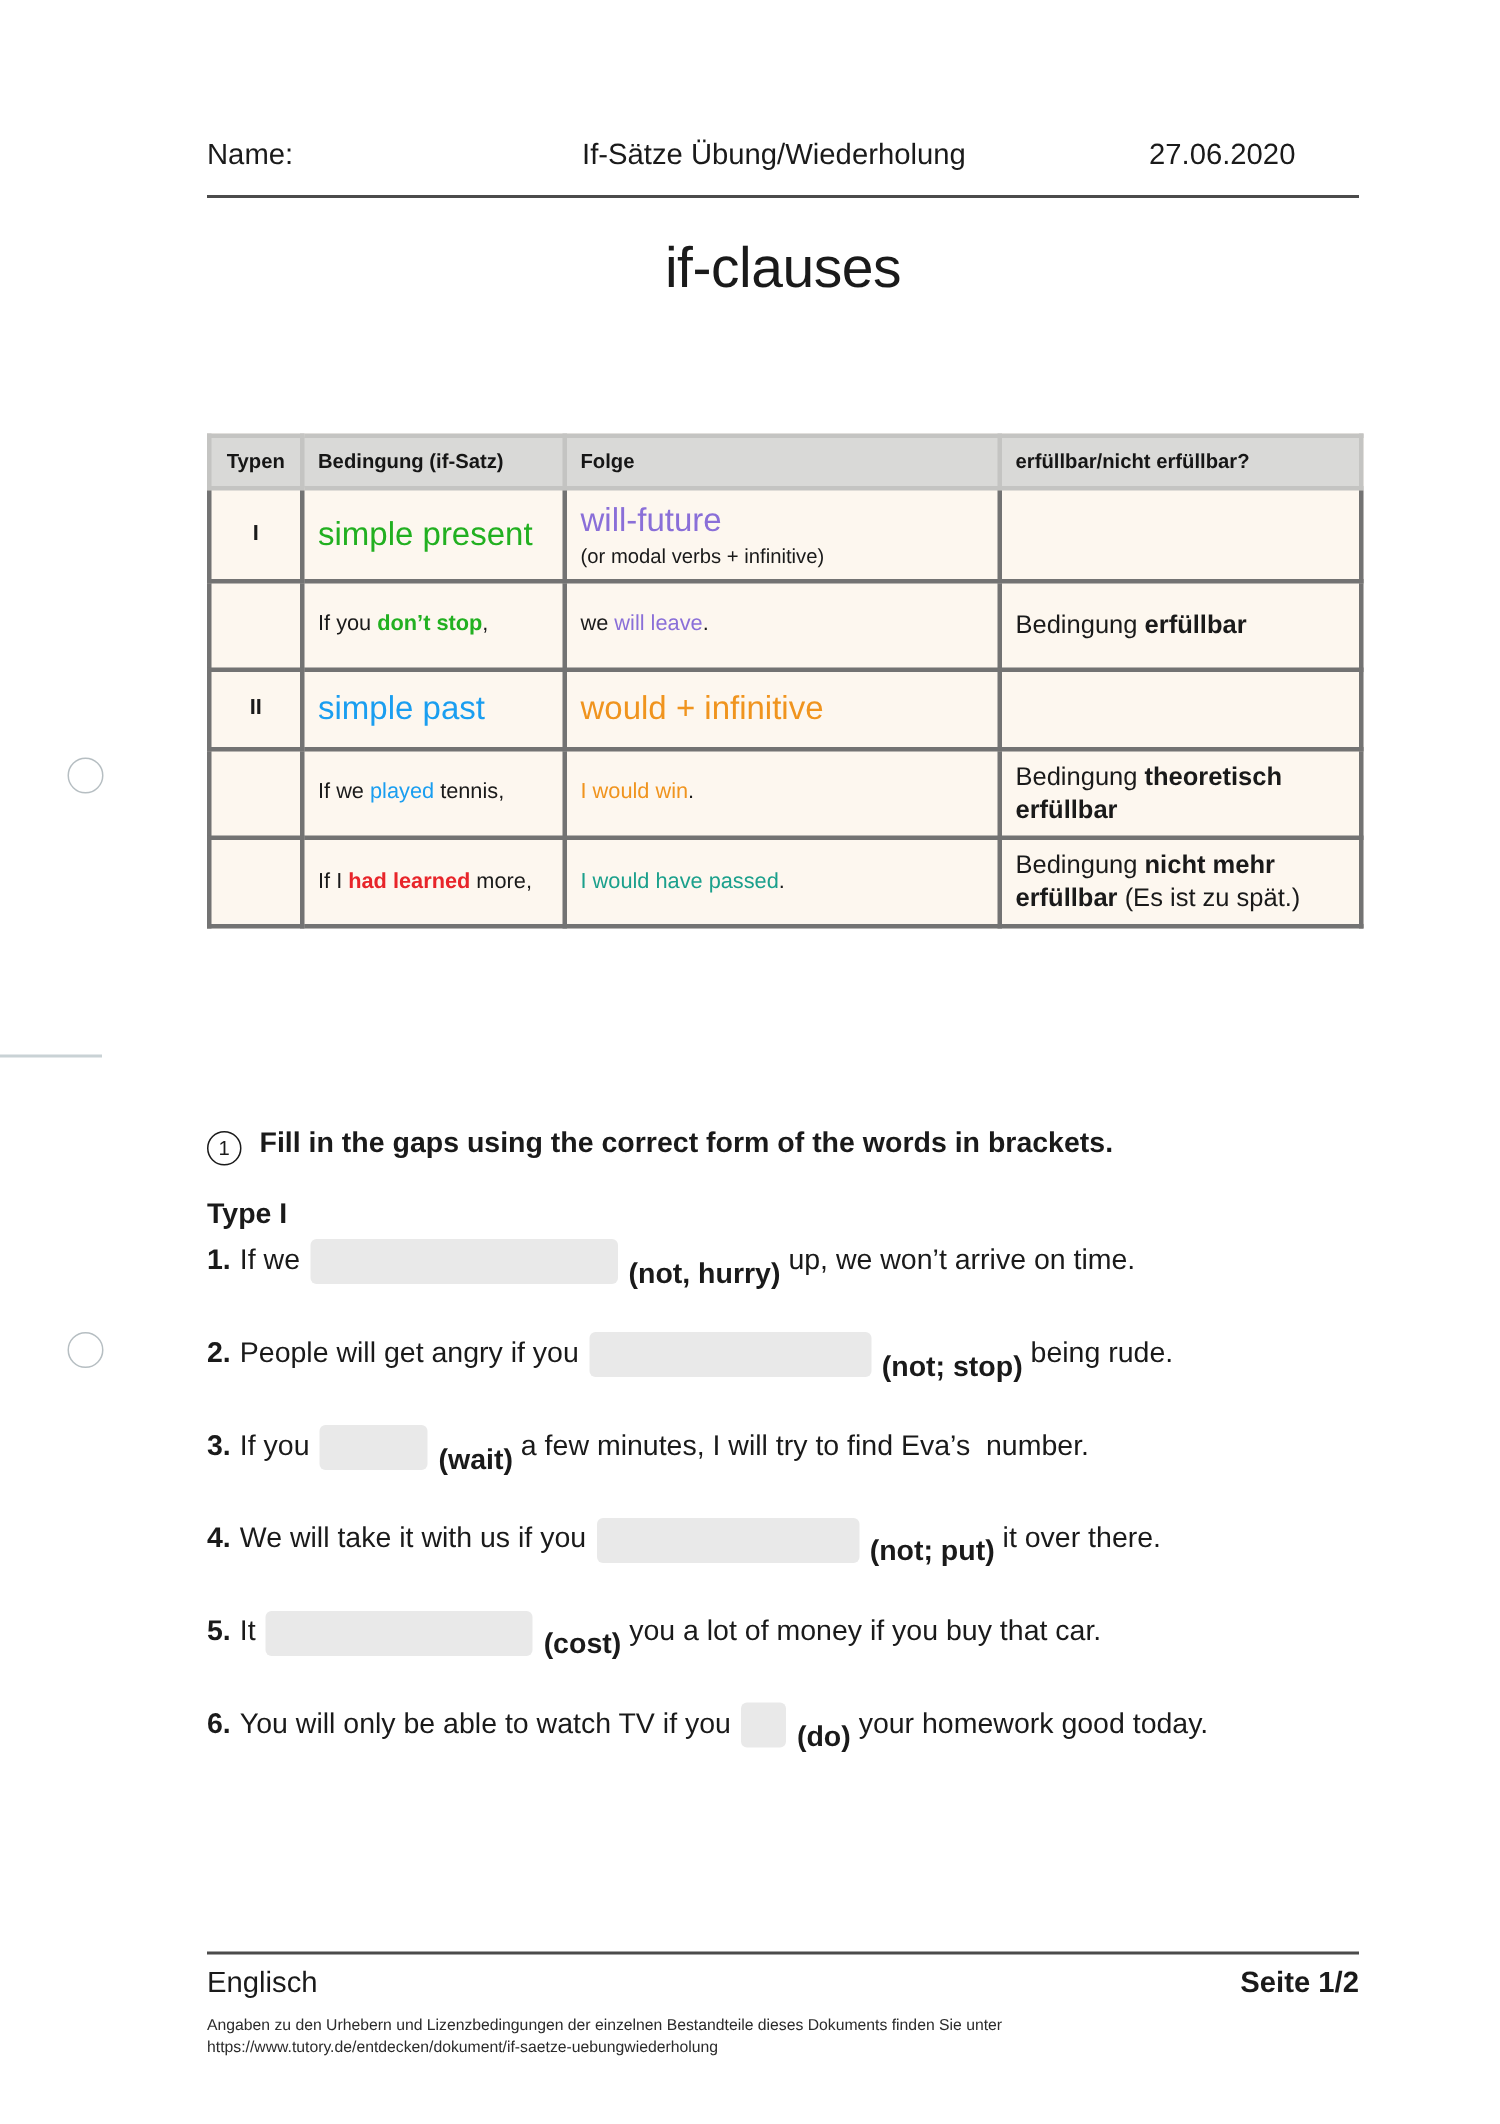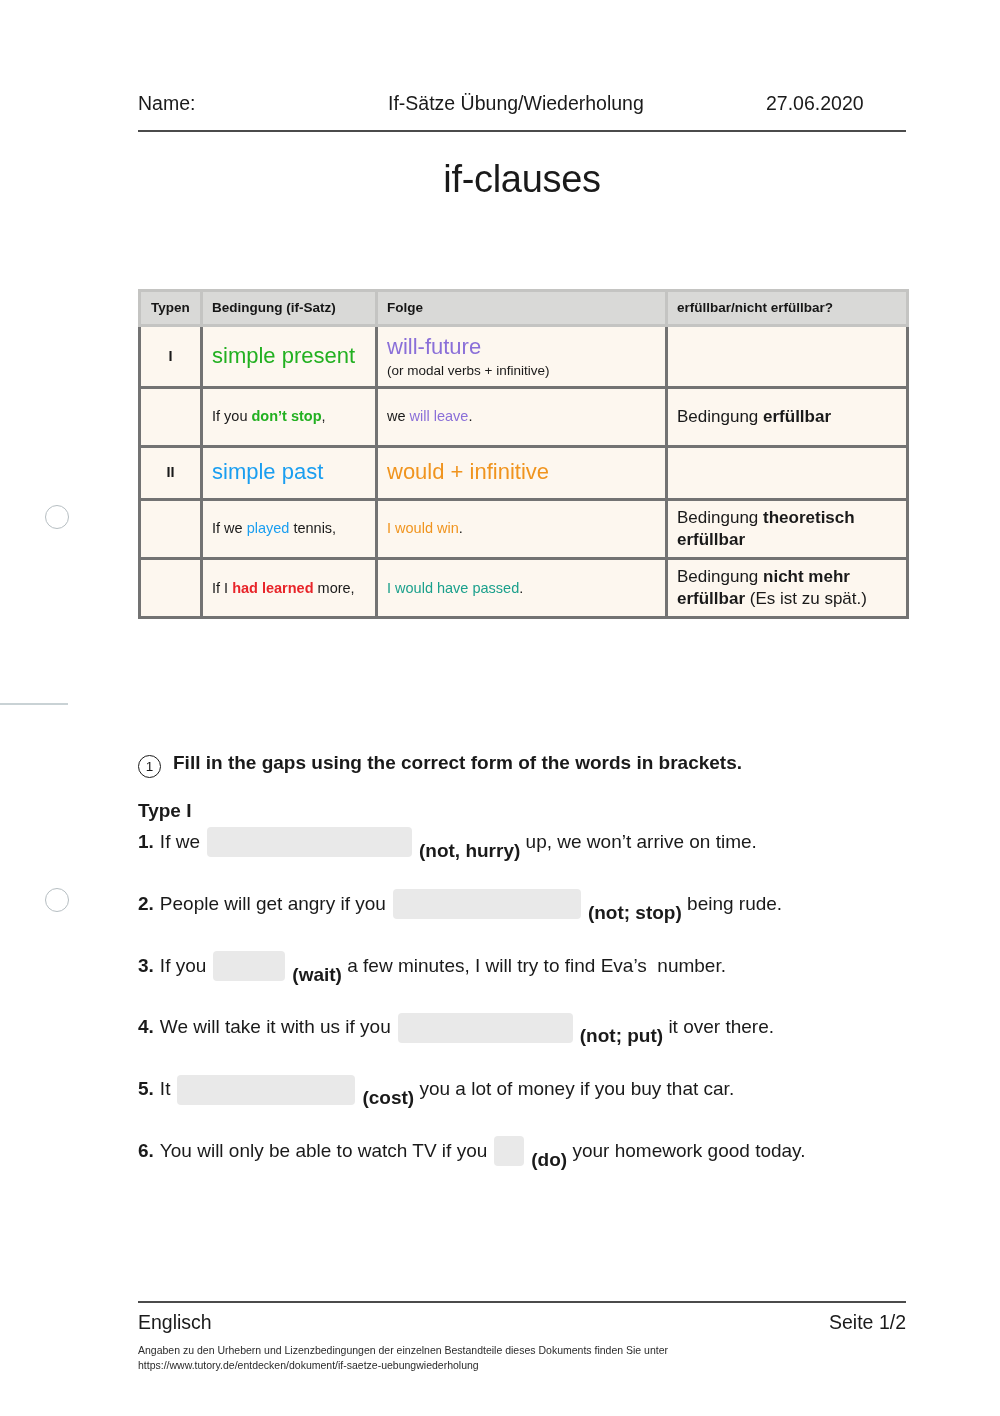--- a/index.html
+++ b/index.html
@@ -146,21 +146,21 @@
     position: absolute;
     left: 138px; top: 1301px; width: 768px; height: 2px;
     background: #4b4b4b;
   }
   .footer {
     position: absolute;
     left: 138px; top: 1311px; width: 768px;
     display: flex; align-items: baseline;
     font-size: 19.5px;
   }
-  .footer-page { margin-left: auto; }
+  .footer-page { margin-left: auto; font-weight: bold; }
   .license {
     position: absolute;
     left: 138px; top: 1343px; width: 768px;
     font-size: 10.5px; line-height: 1.45; color: #2b2b2b;
   }
 </style>
 </head>
 <body>
 
 <div class="page">

